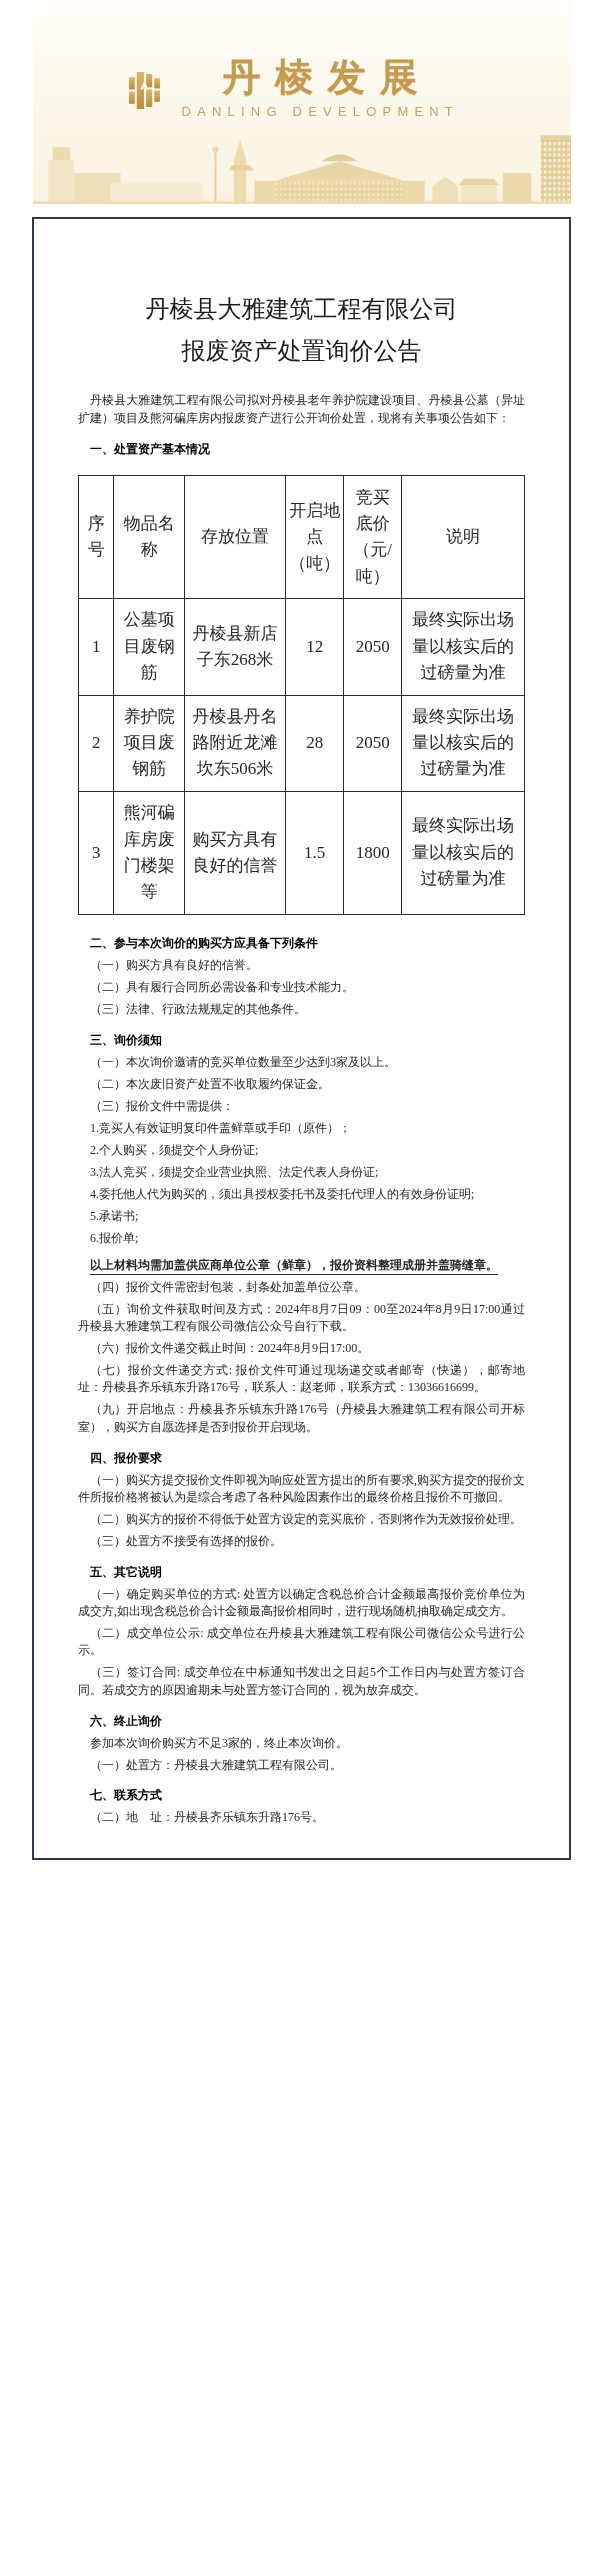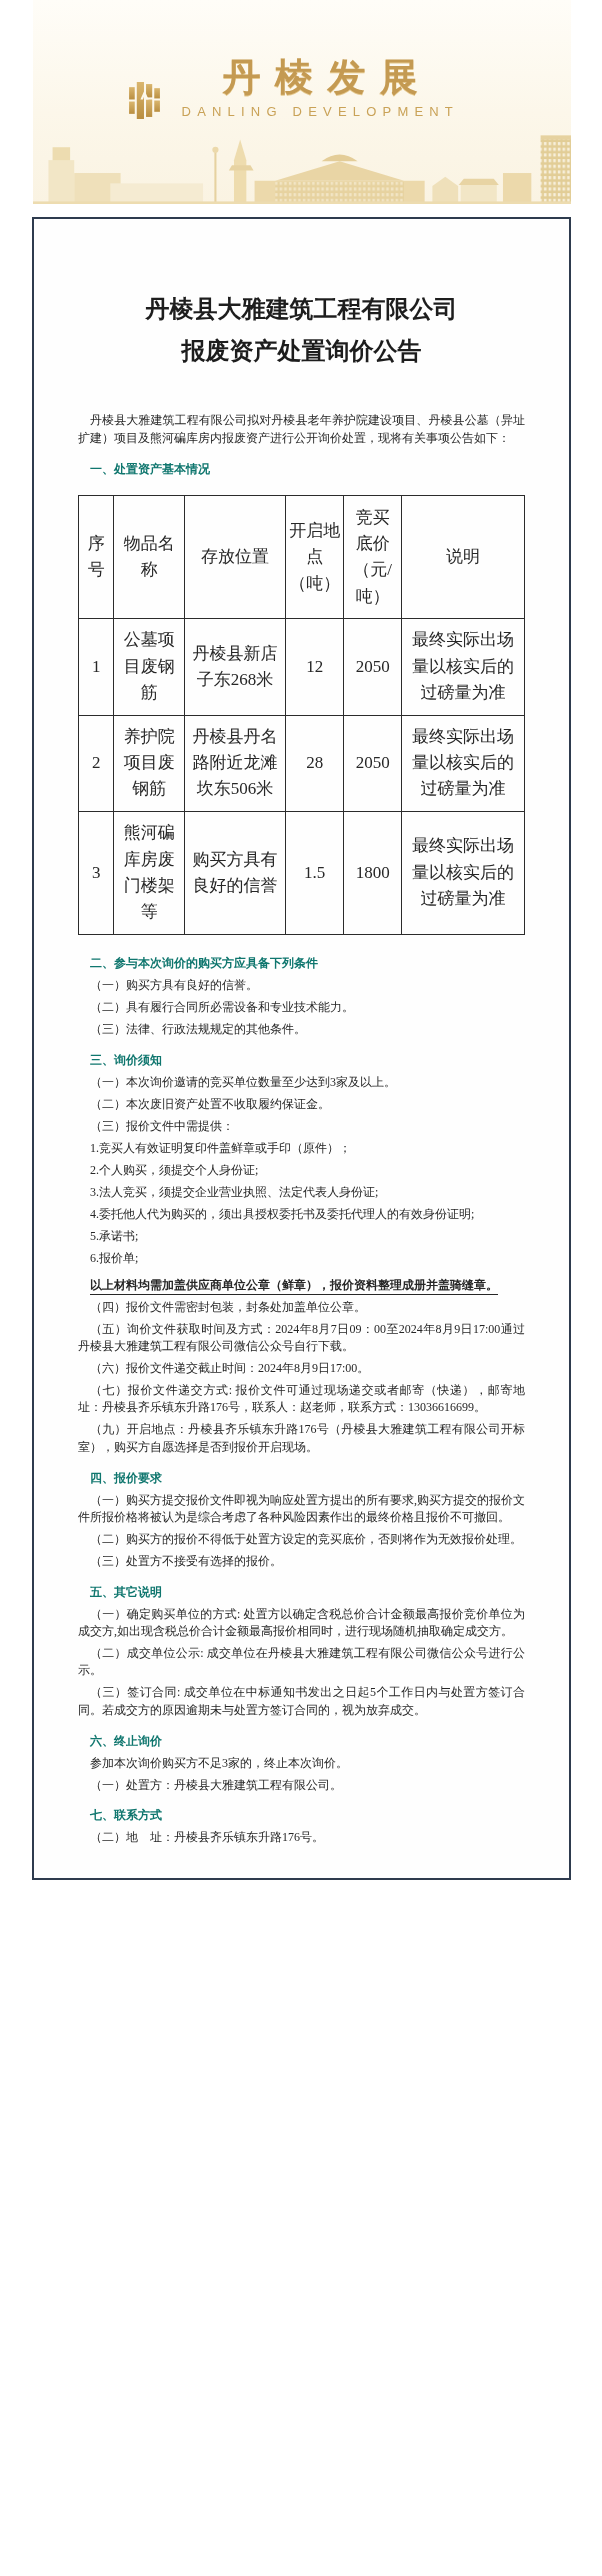--- a/index.html
+++ b/index.html
@@ -16,21 +16,21 @@
     height:204px;
     margin:0 auto;
     background:linear-gradient(180deg,#fffdf8 0%,#fcf7ea 55%,#faf3e2 100%);
     overflow:hidden;
   }
   .logo-group{
     position:absolute;
     top:58px;left:0;right:15px;
     display:flex;
     justify-content:center;
-    align-items:flex-end;
+    align-items:center;
     gap:21.6px;
   }
   .logo-emblem{width:31px;height:37px;flex:0 0 auto;margin-top:3.1px;}
   .logo-textcol{display:flex;flex-direction:column;align-items:center;}
   .logo-title{
     font-size:38px;
     line-height:1;
     font-weight:700;
     color:#c49a52;
     letter-spacing:14.4px;
@@ -51,37 +51,37 @@
     width:539px;
     margin:13.4px auto 0;
     box-sizing:border-box;
     background:#fefefe;
     border:2.1px solid #2e3b4e;
     padding:29px 44px 27px;
   }
   .doc-title{
     text-align:center;
     font-size:24px;
-    font-weight:700;
+    font-weight:400;
     line-height:1.75;
-    margin:40px 0 40px;
+    margin:40px 0 20px;
     color:#1d1d1d;
   }
   .para{
     font-size:12px;
     line-height:1.45;
     text-align:justify;
     text-indent:1em;
     margin:4.6px 0;
   }
   .para.h{
     font-family:"Liberation Sans","DejaVu Sans",sans-serif;
     font-weight:700;
     margin-top:13.4px;
-    color:#0f766e;
+    color:#000000;
   }
   .para.u{
     font-weight:700;
     text-decoration:underline;
     text-underline-offset:4.6px;
     margin-top:9.3px;
   }
   
   table.assets{
     width:100%;

